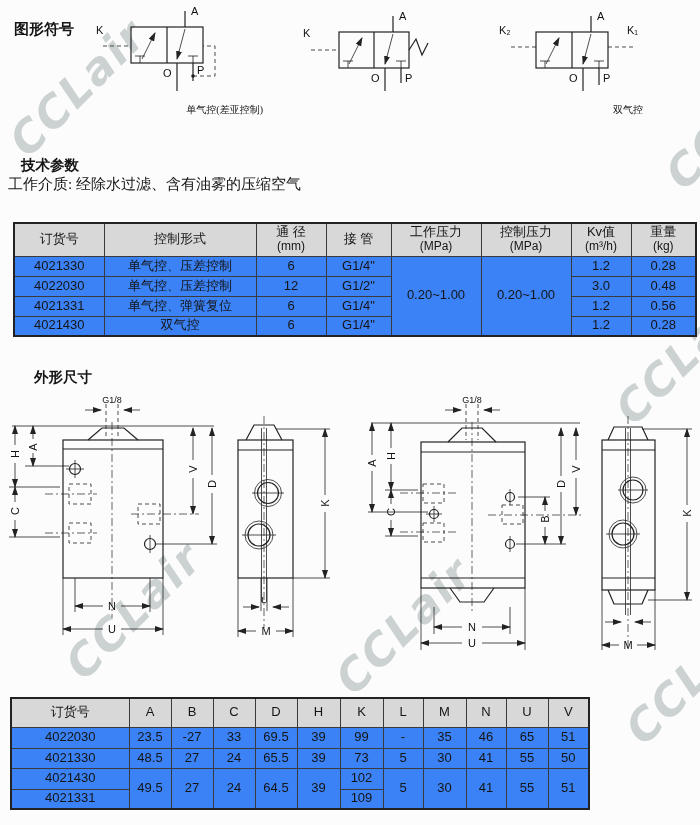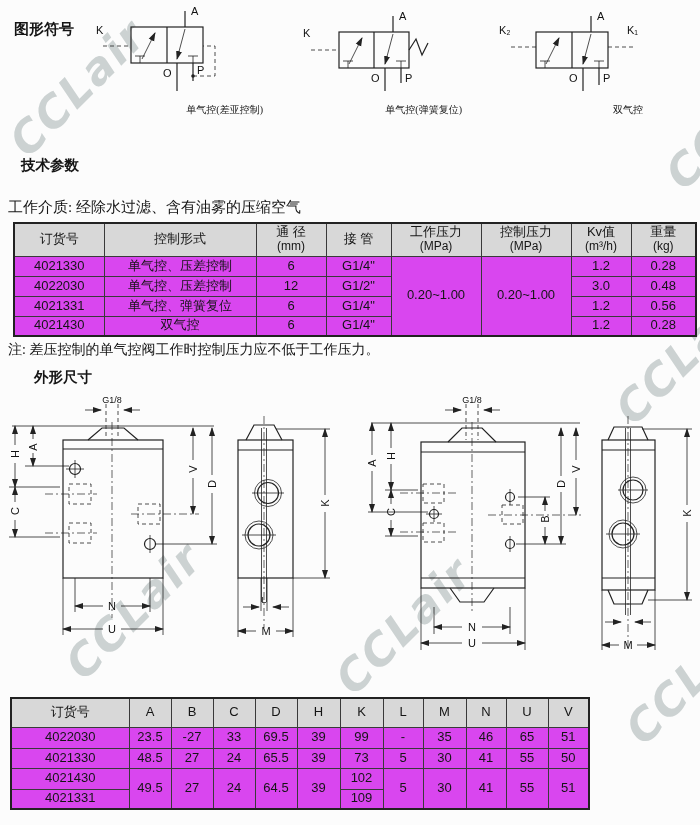--- a/index.html
+++ b/index.html
@@ -2,24 +2,24 @@
 <html><head>
 <meta charset="utf-8">
 <style>
   html,body{margin:0;padding:0;background:#fff;}
   .page{position:relative;width:700px;height:825px;background:#fcfcfc;overflow:hidden;
         font-family:"Liberation Sans",sans-serif;color:#151515;}
   .wm{position:absolute;z-index:0;font:italic bold 44px "DejaVu Sans",sans-serif;
       color:#ccd2d2;transform:rotate(-45deg);letter-spacing:2px;pointer-events:none;white-space:nowrap;}
   .abs{position:absolute;z-index:1;}
   .h1{font-size:15px;font-weight:bold;}
-  .para{font-size:15px;font-family:"Liberation Serif","DejaVu Serif",serif;margin-top:23px;}
+  .para{font-size:15px;font-family:"Liberation Serif","DejaVu Serif",serif;}
   .note{font-size:14px;font-family:"Liberation Serif","DejaVu Serif",serif;}
   .cap{font-size:10px;text-align:right;font-family:"Liberation Serif","DejaVu Serif",serif;}
-  table{border-collapse:collapse;table-layout:fixed;background:#d946ef;}
+  table{border-collapse:collapse;table-layout:fixed;background:#3b82f6;}
   table.dt{border:2px solid #222;}
   th,td{border:1px solid #3a3a3a;font-size:13px;text-align:center;padding:0;line-height:1.15;
         overflow:hidden;white-space:nowrap;}
   th{background:#d8d8d8;font-weight:normal;}
   th .sub{font-size:12px;}
   svg{position:absolute;z-index:1;overflow:visible;}
   svg text{font-family:"Liberation Sans",sans-serif;font-size:11px;fill:#111;}
   .thin{stroke:#222;stroke-width:0.8;fill:none;}
   .med{stroke:#222;stroke-width:1.2;fill:none;}
   .cl{stroke:#222;stroke-width:0.7;fill:none;stroke-dasharray:8 3 2 3;}
@@ -78,21 +78,20 @@
     <line class="thin" x1="98" y1="31" x2="90" y2="61" marker-end="url(#arw)"></line>
     <line class="thin" x1="101" y1="58" x2="111" y2="58"></line>
       <line class="thin" x1="106" y1="58" x2="106" y2="65"></line>
     <line class="med" x1="98" y1="29" x2="98" y2="13"></line>
     <text x="104" y="17">A</text>
     <line class="med" x1="90" y1="65" x2="90" y2="88"></line>
     <text x="76" y="79">O</text>
     <line class="med" x1="106" y1="65" x2="106" y2="80"></line>
     <text x="110" y="79">P</text>
   </svg>
-  <div class="abs cap" style="left:302px;top:103px;width:160px">单气控(弹簧复位)</div>
 
   <svg style="left:495px;top:3px" width="160" height="96" viewBox="0 0 160 96">
     <text x="4" y="31">K₂</text>
     <line class="dsh" x1="16" y1="44" x2="41" y2="44"></line>
     <rect class="med" x="41" y="29" width="72" height="36"></rect>
     <line class="med" x1="77" y1="29" x2="77" y2="65"></line>
     <text x="132" y="31">K₁</text>
     <line class="dsh" x1="113" y1="44" x2="140" y2="44"></line>
     <line class="thin" x1="51" y1="61" x2="64" y2="35" marker-end="url(#arw)"></line>
     <line class="thin" x1="45" y1="58" x2="55" y2="58"></line>
@@ -188,21 +187,20 @@
       <td>4021430</td>
       <td>双气控</td>
       <td>6</td>
       <td>G1/4"</td>
       <td>1.2</td>
       <td>0.28</td>
     </tr>
   </tbody>
     </table>
 
-  <div class="abs note" style="left:8px;top:341px">注: 差压控制的单气控阀工作时控制压力应不低于工作压力。</div>
 
   <div class="abs h1" style="left:34px;top:368px;font-size:14.5px">外形尺寸</div>
 
   <svg style="left:5px;top:392px" width="225" height="252" viewBox="0 0 225 252">
     <text x="107" y="11" text-anchor="middle" style="font-size:9px">G1/8</text>
     <line class="thin" x1="80" y1="18" x2="96" y2="18" marker-end="url(#arw)"></line>
     <line class="thin" x1="135" y1="18" x2="119" y2="18" marker-end="url(#arw)"></line>
     <line class="dsh" x1="101" y1="12" x2="101" y2="47"></line>
       <line class="dsh" x1="113" y1="12" x2="113" y2="47"></line>
     <line class="cl" x1="107" y1="30" x2="107" y2="226"></line>

